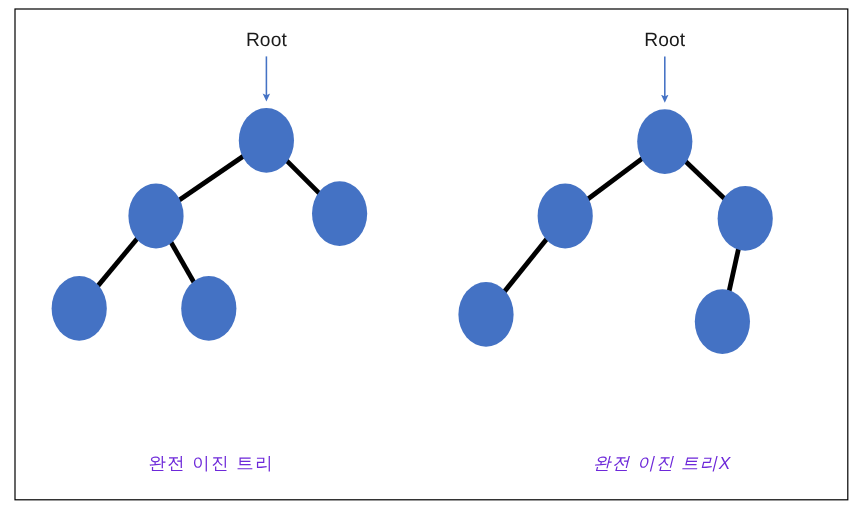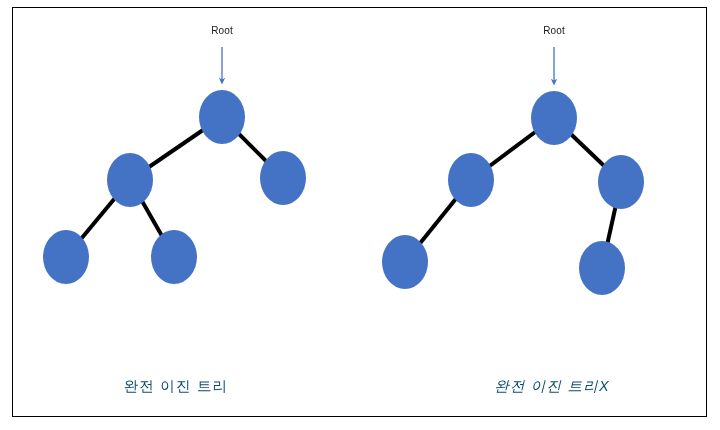--- a/index.html
+++ b/index.html
@@ -29,30 +29,30 @@
   }
   #diagram-svg {
     position: absolute;
     left: 0;
     top: 0;
     width: 720px;
     height: 430px;
   }
   .root-label {
     position: absolute;
-    font-size: 10px;
+    font-size: 16px;
     color: #1a1a1a;
     letter-spacing: 0.1px;
     white-space: nowrap;
     transform: translateX(-50%);
   }
   .caption {
     position: absolute;
     font-size: 14.5px;
-    color: #0c4a6e;
+    color: #6d28d9;
     letter-spacing: 1.2px;
     white-space: nowrap;
     transform: translateX(-50%);
   }
 </style>
 </head>
 <body>
 
 <div id="canvas">
 

